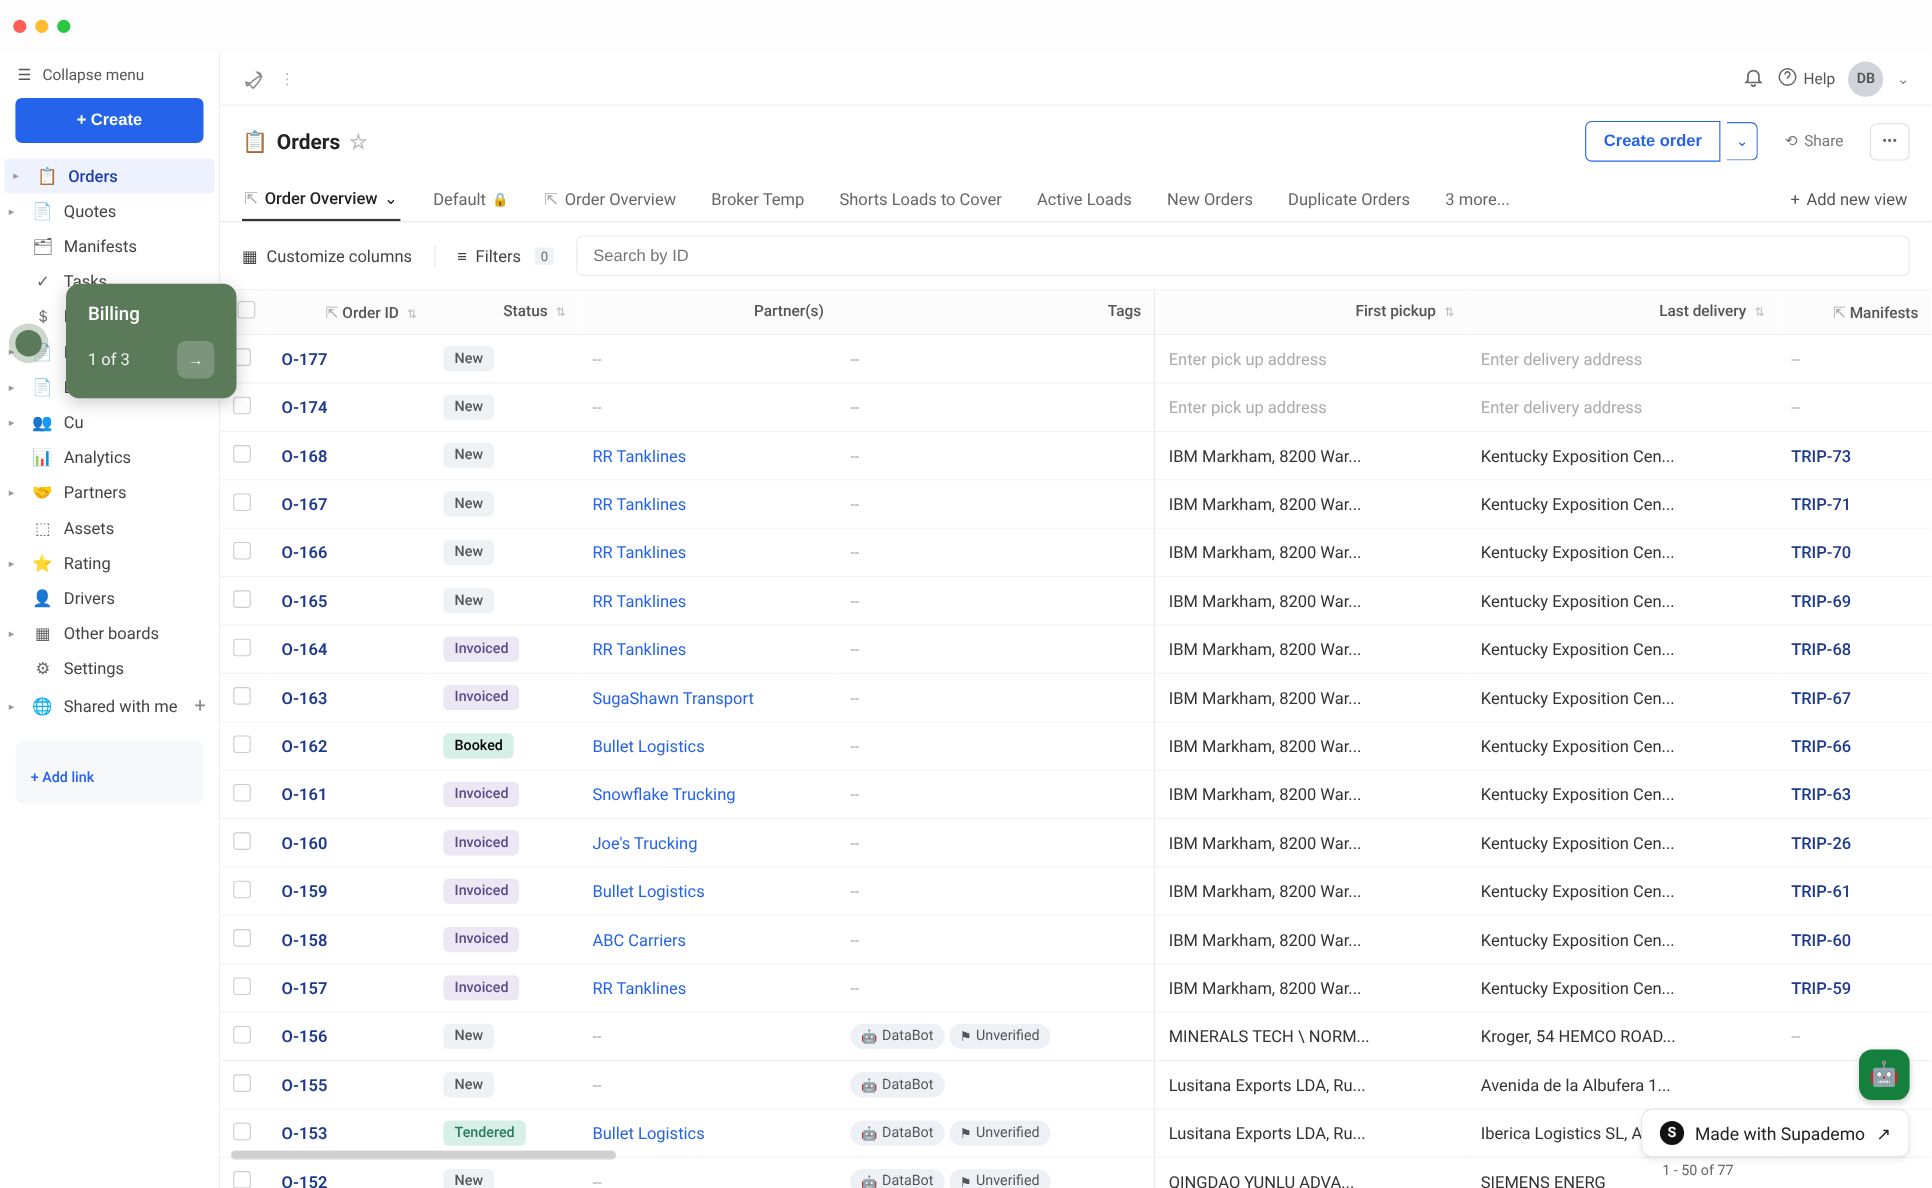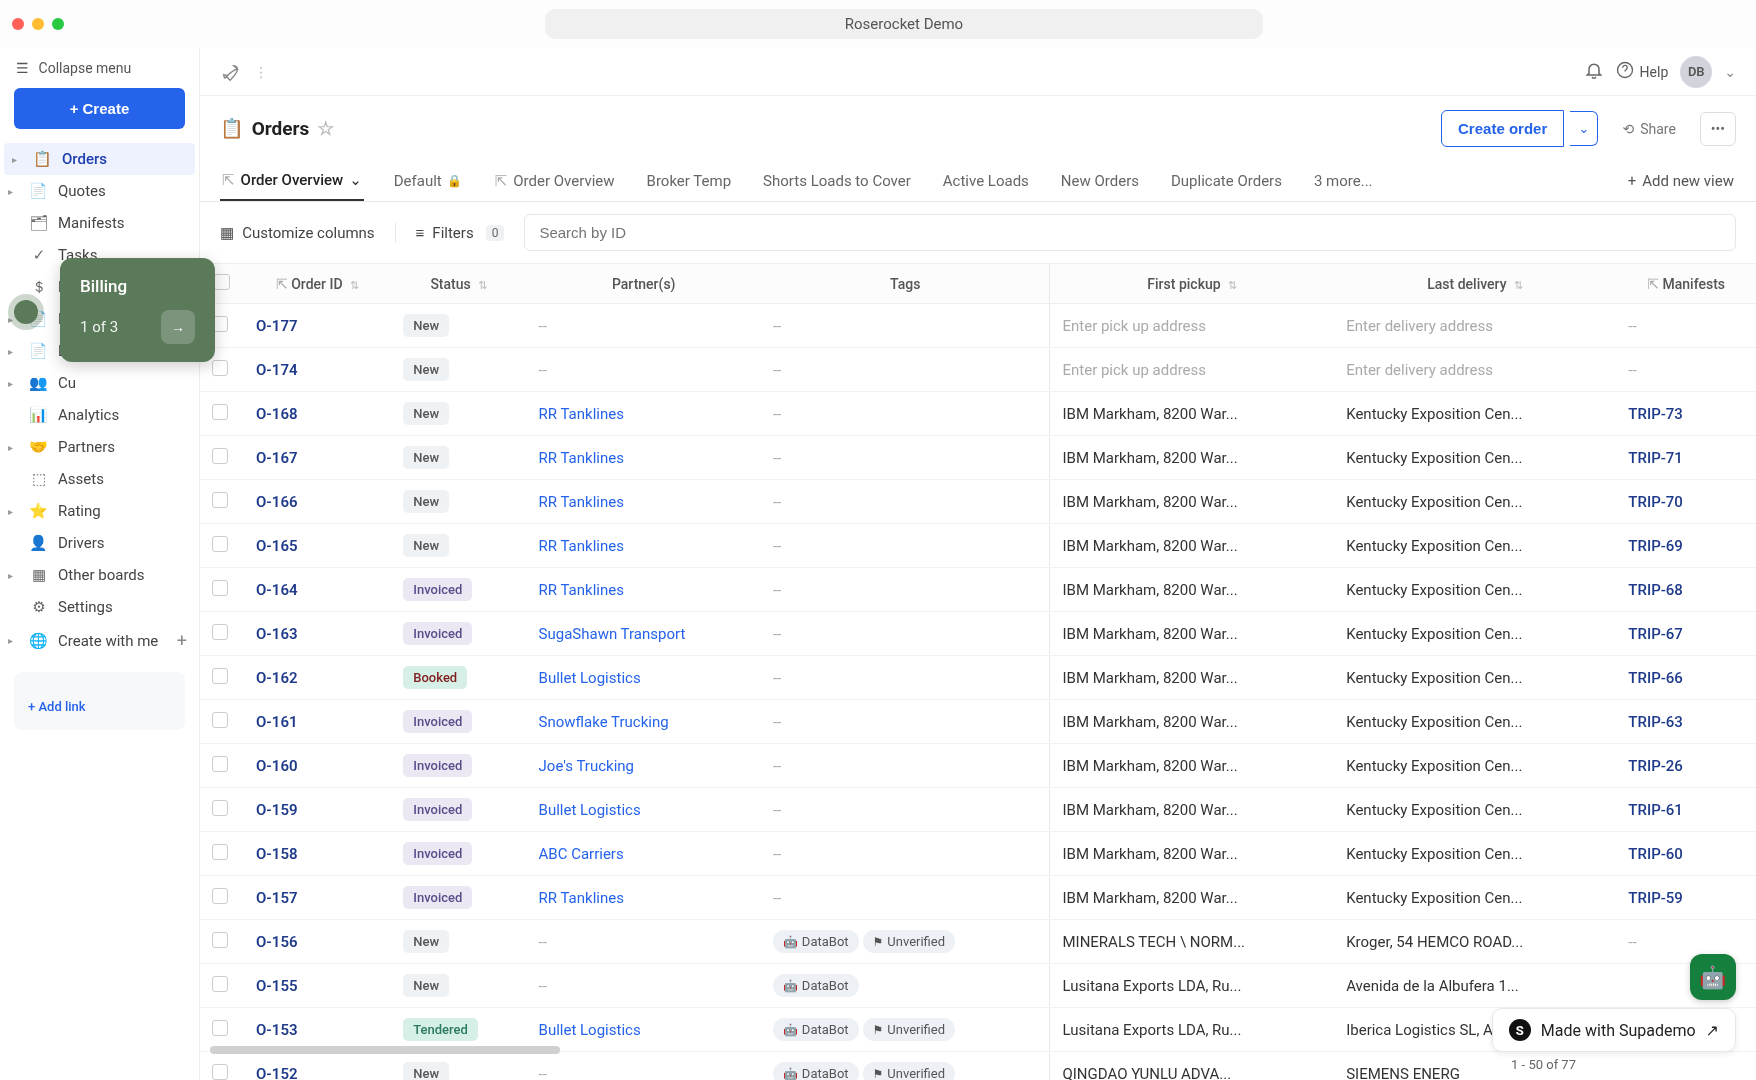--- a/index.html
+++ b/index.html
@@ -65,29 +65,29 @@
   
   .toolbar { display: flex; align-items: center; padding: 12px 20px; gap: 20px; border-bottom: 1px solid #eee; }
   .tool-btn { display: flex; align-items: center; gap: 8px; color: #444; font-size: 15px; cursor: pointer; }
   .divider { width: 1px; height: 20px; background: #e5e7eb; }
   .filter-badge { background: #eef2f5; border-radius: 4px; padding: 1px 6px; font-size: 12px; color: #666; margin-left: 4px; }
   .search-box { flex: 1; border: 1px solid #e5e7eb; border-radius: 6px; padding: 9px 14px; font-size: 15px; color: #999; background: #fff; }
 
   
   .table-wrap { flex: 1; overflow: auto; }
   table { width: 100%; border-collapse: collapse; }
-  th { text-align: center; font-weight: 500; font-size: 14px; color: #555; padding: 10px 12px; border-bottom: 1px solid #eee; background: #fcfcfc; position: sticky; top: 0; }
+  th { text-align: right; font-weight: 500; font-size: 14px; color: #555; padding: 10px 12px; border-bottom: 1px solid #eee; background: #fcfcfc; position: sticky; top: 0; }
   th .sort { color: #bbb; margin-left: 4px; font-size: 11px; }
   td { padding: 10px 12px; border-bottom: 1px solid #f2f2f2; font-size: 15px; vertical-align: middle; }
   .chk { width: 16px; height: 16px; border: 1.5px solid #ccc; border-radius: 3px; display: inline-block; }
   .oid { color: #1e3a8a; font-weight: 600; }
   .status-badge { display: inline-block; padding: 4px 10px; border-radius: 5px; font-size: 13px; font-weight: 500; }
   .st-new { background: #eef2f5; color: #555; }
   .st-invoiced { background: #ece8f3; color: #5b4b8a; }
-  .st-booked { background: #d6f0e8; color: #7f1d1d; }
+  .st-booked { background: #d6f0e8; color: #000000; }
   .st-tendered { background: #d6f0e8; color: #2a7a5e; }
   .partner-link { color: #2563eb; }
   .dash { color: #aaa; }
   .placeholder-txt { color: #aaa; }
   .manifest-link { color: #1e3a8a; font-weight: 500; }
   .tag-pill { display: inline-flex; align-items: center; gap: 4px; background: #edf1f6; border-radius: 14px; padding: 4px 10px; font-size: 13px; color: #555; margin-right: 4px; }
   .tag-icn { font-size: 12px; }
 
   th.col-pickup, td.col-pickup { border-left: 1px solid #e8e8e8; }
 
@@ -109,21 +109,20 @@
 </style>
 </head>
 <body>
 
 <div class="titlebar">
   <div class="traffic">
     <div class="tl tl-red"></div>
     <div class="tl tl-yellow"></div>
     <div class="tl tl-green"></div>
   </div>
-  <div class="titlepill">Roserocket Demo</div>
 </div>
 
 <div class="layout">
 
   <div class="sidebar">
     <div class="sb-top">
       <span>☰</span>
       <span>Collapse menu</span>
     </div>
     <button class="create-btn">
@@ -202,21 +201,21 @@
           <span>Other boards</span>
         </li>
         <li>
           <span class="chev"></span>
           <span class="icn">⚙</span>
           <span>Settings</span>
         </li>
         <li>
           <span class="chev">▸</span>
           <span class="icn">🌐</span>
-          <span>Create with me</span>
+          <span>Shared with me</span>
           <span class="plus-small">+</span>
         </li>
       </ul>
     <div class="shared-box">
       <div class="addlink">+ Add link</div>
     </div>
   </div>
 
   <div class="content">
 

